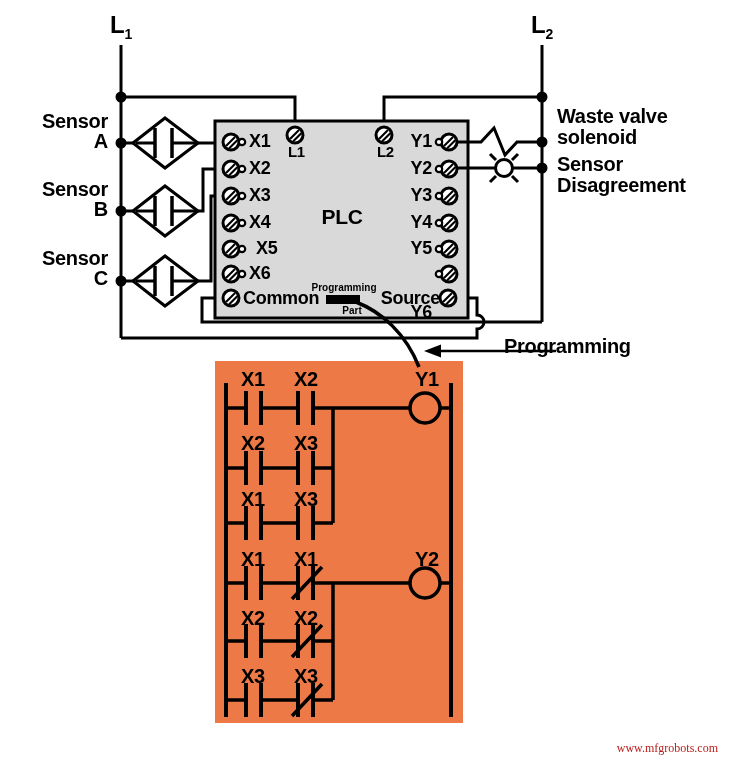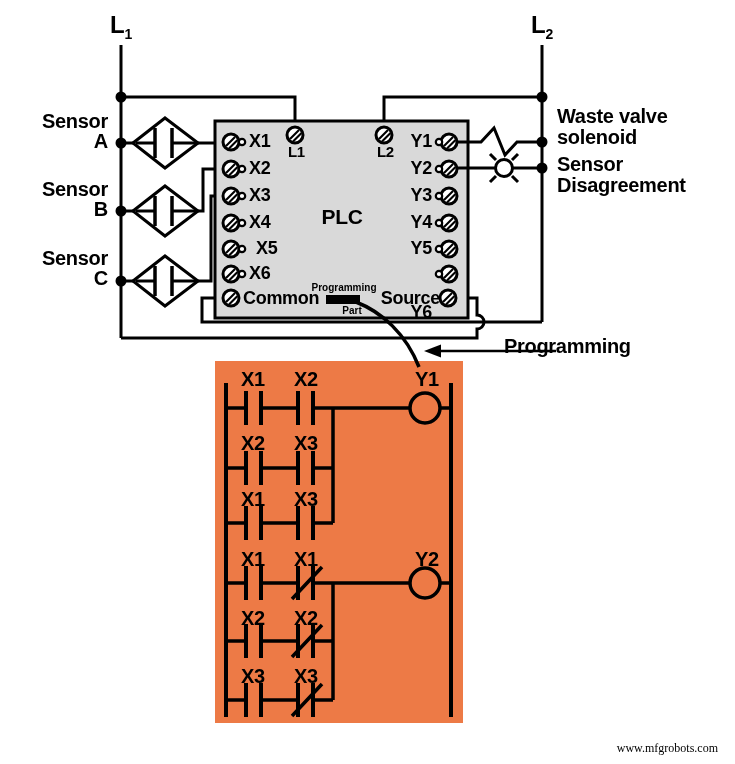--- a/index.html
+++ b/index.html
@@ -15,21 +15,21 @@
   .f18{font-size:18px;}
   .f21{font-size:21px;}
   .f15{font-size:15px;}
   .f10{font-size:10px;letter-spacing:0;}
   .f24{font-size:24px;}
   .f24 sub{font-size:14px;line-height:0;}
   .lh20{line-height:20px;}
   .lh205{line-height:20.5px;}
   .lh21{line-height:21px;}
   .wm{position:absolute;font-family:"Liberation Serif",serif;font-size:12px;
-      font-weight:normal;color:#000000;}
+      font-weight:normal;color:#b91c1c;}
 </style>
 </head>
 <body>
 
 <div class="canvas">
 
   <svg width="735" height="764" viewBox="0 0 735 764">
     <defs>
       <g id="screw">
         <circle cx="0" cy="0" r="8" fill="#ffffff" stroke="#000" stroke-width="3"></circle>

